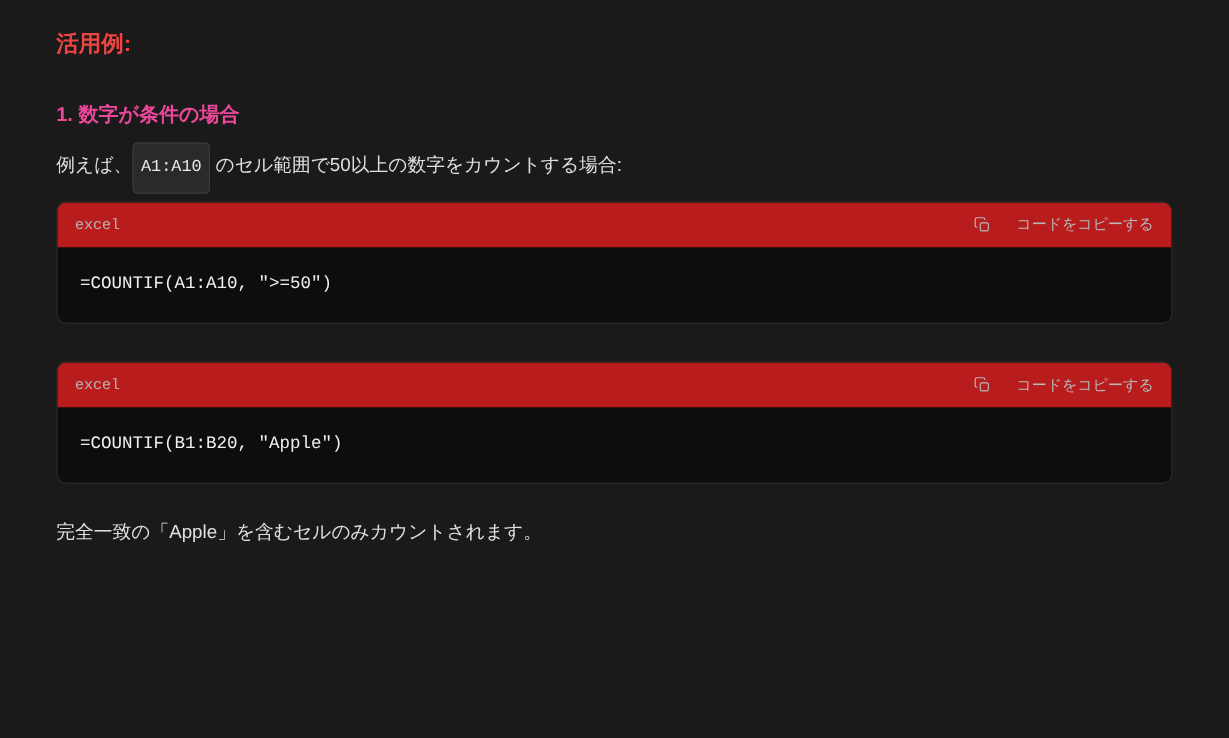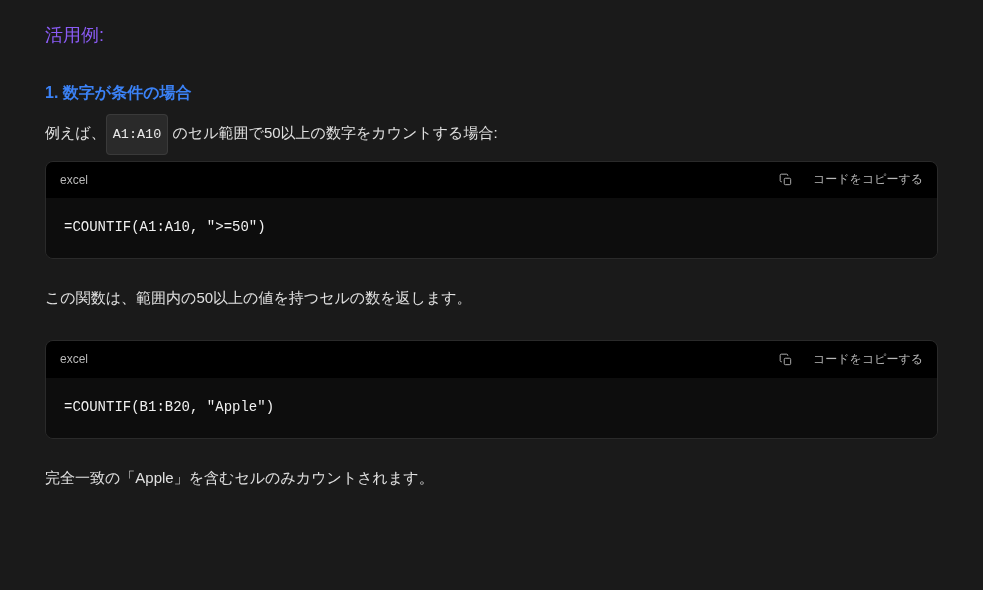--- a/index.html
+++ b/index.html
@@ -7,29 +7,29 @@
     background: #1a1a1a;
     color: #e8e8e8;
     font-family: -apple-system, BlinkMacSystemFont, "Segoe UI", "Hiragino Sans", "Meiryo", sans-serif;
     font-size: 15px;
     line-height: 1.7;
     padding: 20px 45px;
     width: 983px;
   }
   .heading-main {
     font-size: 18px;
-    font-weight: 400;
+    font-weight: 700;
     margin-bottom: 28px;
-    color: #8b5cf6;
+    color: #ef4444;
   }
   .heading-sub {
     font-size: 16px;
     font-weight: 700;
     margin-bottom: 14px;
-    color: #3b82f6;
+    color: #ec4899;
   }
   .paragraph {
     font-size: 15px;
     margin-bottom: 14px;
     color: #e0e0e0;
   }
   .inline-code {
     background: #2a2a2a;
     border: 1px solid #3a3a3a;
     border-radius: 4px;
@@ -39,27 +39,28 @@
     color: #e8e8e8;
   }
   .code-block {
     background: #171717;
     border-radius: 8px;
     overflow: hidden;
     margin-bottom: 26px;
     border: 1px solid #2a2a2a;
   }
   .code-header {
-    background: #000000;
+    background: #b91c1c;
     display: flex;
     justify-content: space-between;
     align-items: center;
     padding: 8px 14px;
     font-size: 12px;
     color: #b8b8b8;
+    font-family: Liberation Mono, monospace;
   }
   .copy-btn {
     display: flex;
     align-items: center;
     gap: 20px;
     background: transparent;
     border: none;
     color: #b8b8b8;
     font-size: 12px;
     cursor: pointer;
@@ -98,21 +99,20 @@
       <button class="copy-btn">
         <svg class="copy-icon" viewBox="0 0 24 24">
           <rect x="9" y="9" width="11" height="11" rx="2"></rect>
           <path d="M5 15H4a2 2 0 0 1-2-2V4a2 2 0 0 1 2-2h9a2 2 0 0 1 2 2v1"></path>
         </svg>
         <span>コードをコピーする</span>
       </button>
     </div>
     <div class="code-body">=COUNTIF(A1:A10, "&gt;=50")</div>
   </div>
-  <p class="paragraph">この関数は、範囲内の50以上の値を持つセルの数を返します。</p>
 </div>
 
 <div class="section">
   <div class="code-block">
     <div class="code-header">
       <span>excel</span>
       <button class="copy-btn">
         <svg class="copy-icon" viewBox="0 0 24 24">
           <rect x="9" y="9" width="11" height="11" rx="2"></rect>
           <path d="M5 15H4a2 2 0 0 1-2-2V4a2 2 0 0 1 2-2h9a2 2 0 0 1 2 2v1"></path>

